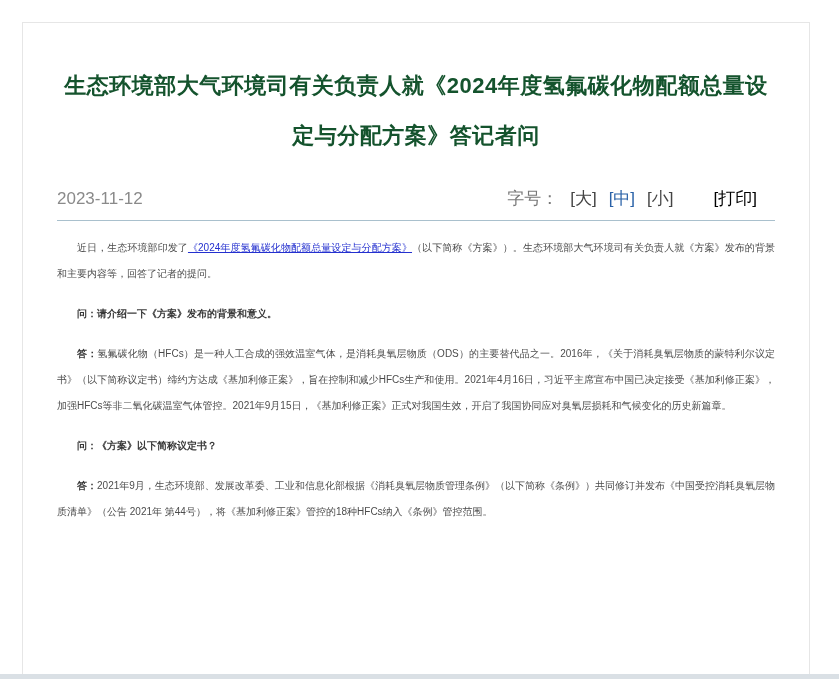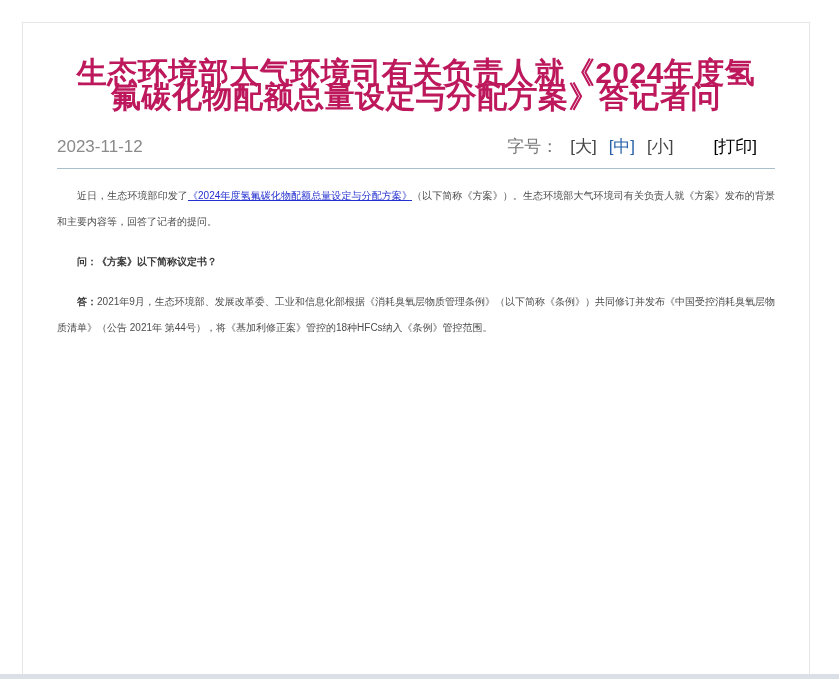--- a/index.html
+++ b/index.html
@@ -17,25 +17,25 @@
     top: 22px;
     width: 788px;
     height: 820px;
     box-sizing: border-box;
     background: #ffffff;
     border: 1px solid #e6e6e6;
     padding: 38px 34px 0 34px;
   }
   .title {
     margin: 0 6px 26px 6px;
-    font-size: 30px;
+    font-size: 22px;
     font-weight: 700;
-    color: #be185d;
+    color: #14532d;
     text-align: center;
-    line-height: 24px;
+    line-height: 50px;
     letter-spacing: 0.5px;
   }
   .meta {
     display: flex;
     justify-content: space-between;
     align-items: center;
     font-size: 17px;
     color: #888888;
     padding-right: 18px;
     margin-bottom: 10px;
@@ -97,21 +97,23 @@
       <a class="size">[小]</a>
       <a class="print">[打印]</a>
     </div>
   </div>
 
   <div class="divider"></div>
 
   <div class="body">
     <p><span>近日，生态环境部印发了</span><a class="doclink">《2024年度氢氟碳化物配额总量设定与分配方案》</a><span>（以下简称《方案》）。生态环境部大气环境司有关负责人就《方案》发布的背景和主要内容等，回答了记者的提问。</span></p>
 
+    <p class="q">问：请介绍一下《方案》发布的背景和意义。</p>
 
+    <p><b>答：</b><span>氢氟碳化物（HFCs）是一种人工合成的强效温室气体，是消耗臭氧层物质（ODS）的主要替代品之一。2016年，《关于消耗臭氧层物质的蒙特利尔议定书》（以下简称议定书）缔约方达成《基加利修正案》，旨在控制和减少HFCs生产和使用。2021年4月16日，习近平主席宣布中国已决定接受《基加利修正案》，加强HFCs等非二氧化碳温室气体管控。2021年9月15日，《基加利修正案》正式对我国生效，开启了我国协同应对臭氧层损耗和气候变化的历史新篇章。</span></p>
 
 
     <p class="q">问：《方案》以下简称议定书？</p>
 
     <p><b>答：</b><span>2021年9月，生态环境部、发展改革委、工业和信息化部根据《消耗臭氧层物质管理条例》（以下简称《条例》）共同修订并发布《中国受控消耗臭氧层物质清单》（公告 2021年 第44号），将《基加利修正案》管控的18种HFCs纳入《条例》管控范围。</span></p>
 
   </div>
 
 </div>
 

